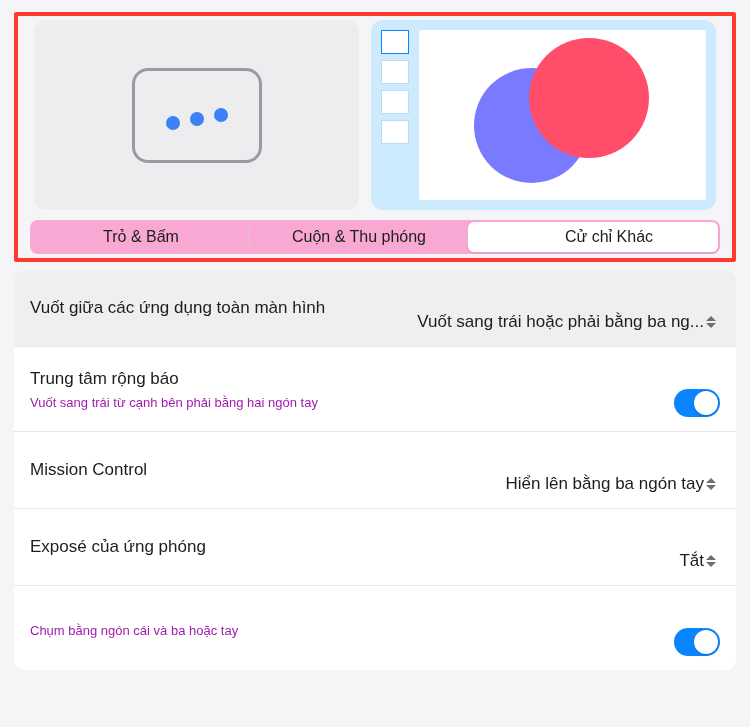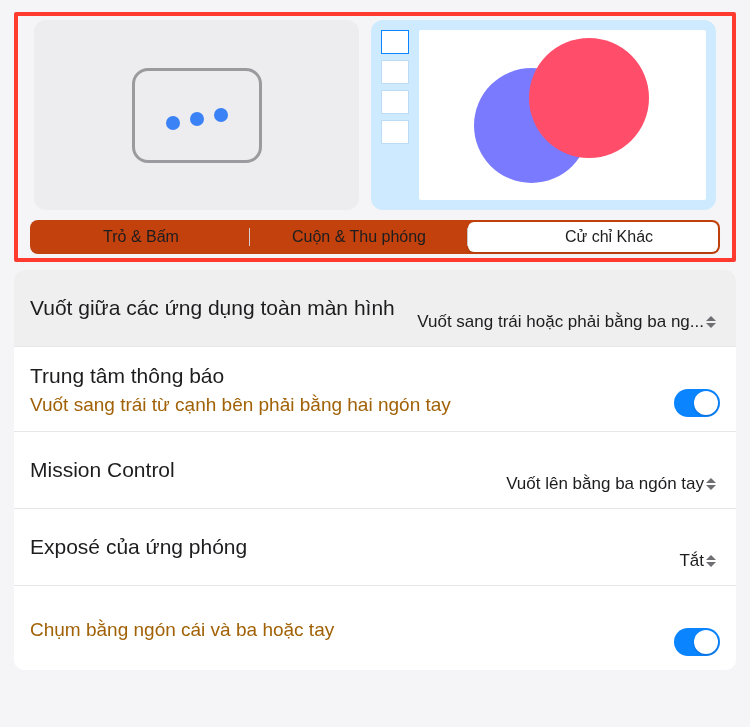--- a/index.html
+++ b/index.html
@@ -77,21 +77,21 @@
   .circle-purple {
     position: absolute; width: 115px; height: 115px; border-radius: 50%;
     background: #7a7aff; left: 55px; top: 38px;
   }
   .circle-red {
     position: absolute; width: 120px; height: 120px; border-radius: 50%;
     background: #ff4d6a; left: 110px; top: 8px;
   }
   .tab-bar {
     display: flex;
-    background: #c2410c;
+    background: #f9a8d4;
     border-radius: 8px;
     padding: 2px;
     margin: 0 8px;
   }
   .tab {
     flex: 1;
     text-align: center;
     padding: 6px 4px;
     font-size: 16px;
     color: #1d1d1f;
@@ -122,22 +122,22 @@
     justify-content: space-between;
     padding: 14px 16px;
     border-bottom: 1px solid #e7e7e9;
     gap: 20px;
   }
   .row:last-child { border-bottom: none; }
   .row.first {
     background: #efefef;
   }
   .row-left { flex: 1; min-width: 0; }
-  .row-title { font-size: 21px; color: #1d1d1f; line-height: 1.35; }
-  .row-sub { font-size: 19px; color: #a16207; margin-top: 4px; }
+  .row-title { font-size: 17px; color: #1d1d1f; line-height: 1.35; }
+  .row-sub { font-size: 13px; color: #a21caf; margin-top: 4px; }
   .row-right {
     display: flex; align-items: center; gap: 2px; font-size: 17px;
     white-space: nowrap;
     margin-top: 28px;
   }
   .stepper {
     width: 14px; height: 20px; display: flex; flex-direction: column;
     justify-content: center; gap: 1px;
   }
   .stepper::before, .stepper::after {
@@ -197,34 +197,34 @@
         <div class="row-title">Vuốt giữa các ứng dụng toàn màn hình</div>
       </div>
       <div class="row-right">
         <span>Vuốt sang trái hoặc phải bằng ba ng...</span>
         <span class="stepper"></span>
       </div>
     </div>
 
     <div class="row">
       <div class="row-left">
-        <div class="row-title">Trung tâm thông báo</div>
+        <div class="row-title">Trung tâm rộng báo</div>
         <div class="row-sub">Vuốt sang trái từ cạnh bên phải bằng hai ngón tay</div>
       </div>
       <div class="row-right">
         <div class="toggle"></div>
       </div>
     </div>
 
     <div class="row">
       <div class="row-left">
         <div class="row-title">Mission Control</div>
       </div>
       <div class="row-right">
-        <span>Vuốt lên bằng ba ngón tay</span>
+        <span>Hiển lên bằng ba ngón tay</span>
         <span class="stepper"></span>
       </div>
     </div>
 
     <div class="row">
       <div class="row-left">
         <div class="row-title">Exposé của ứng phóng</div>
       </div>
       <div class="row-right">
         <span>Tắt</span>

